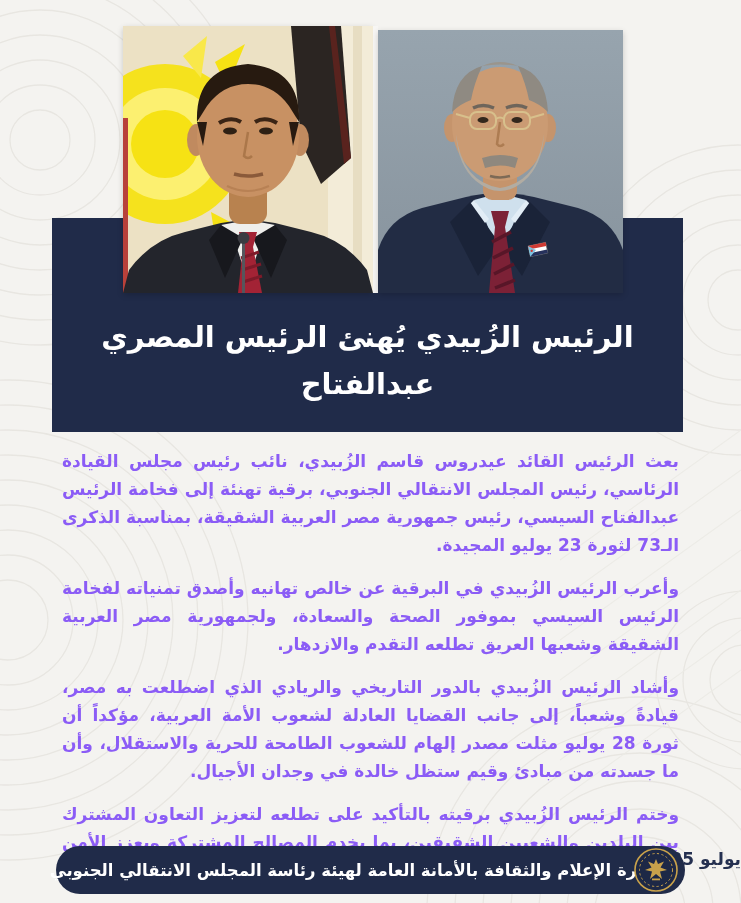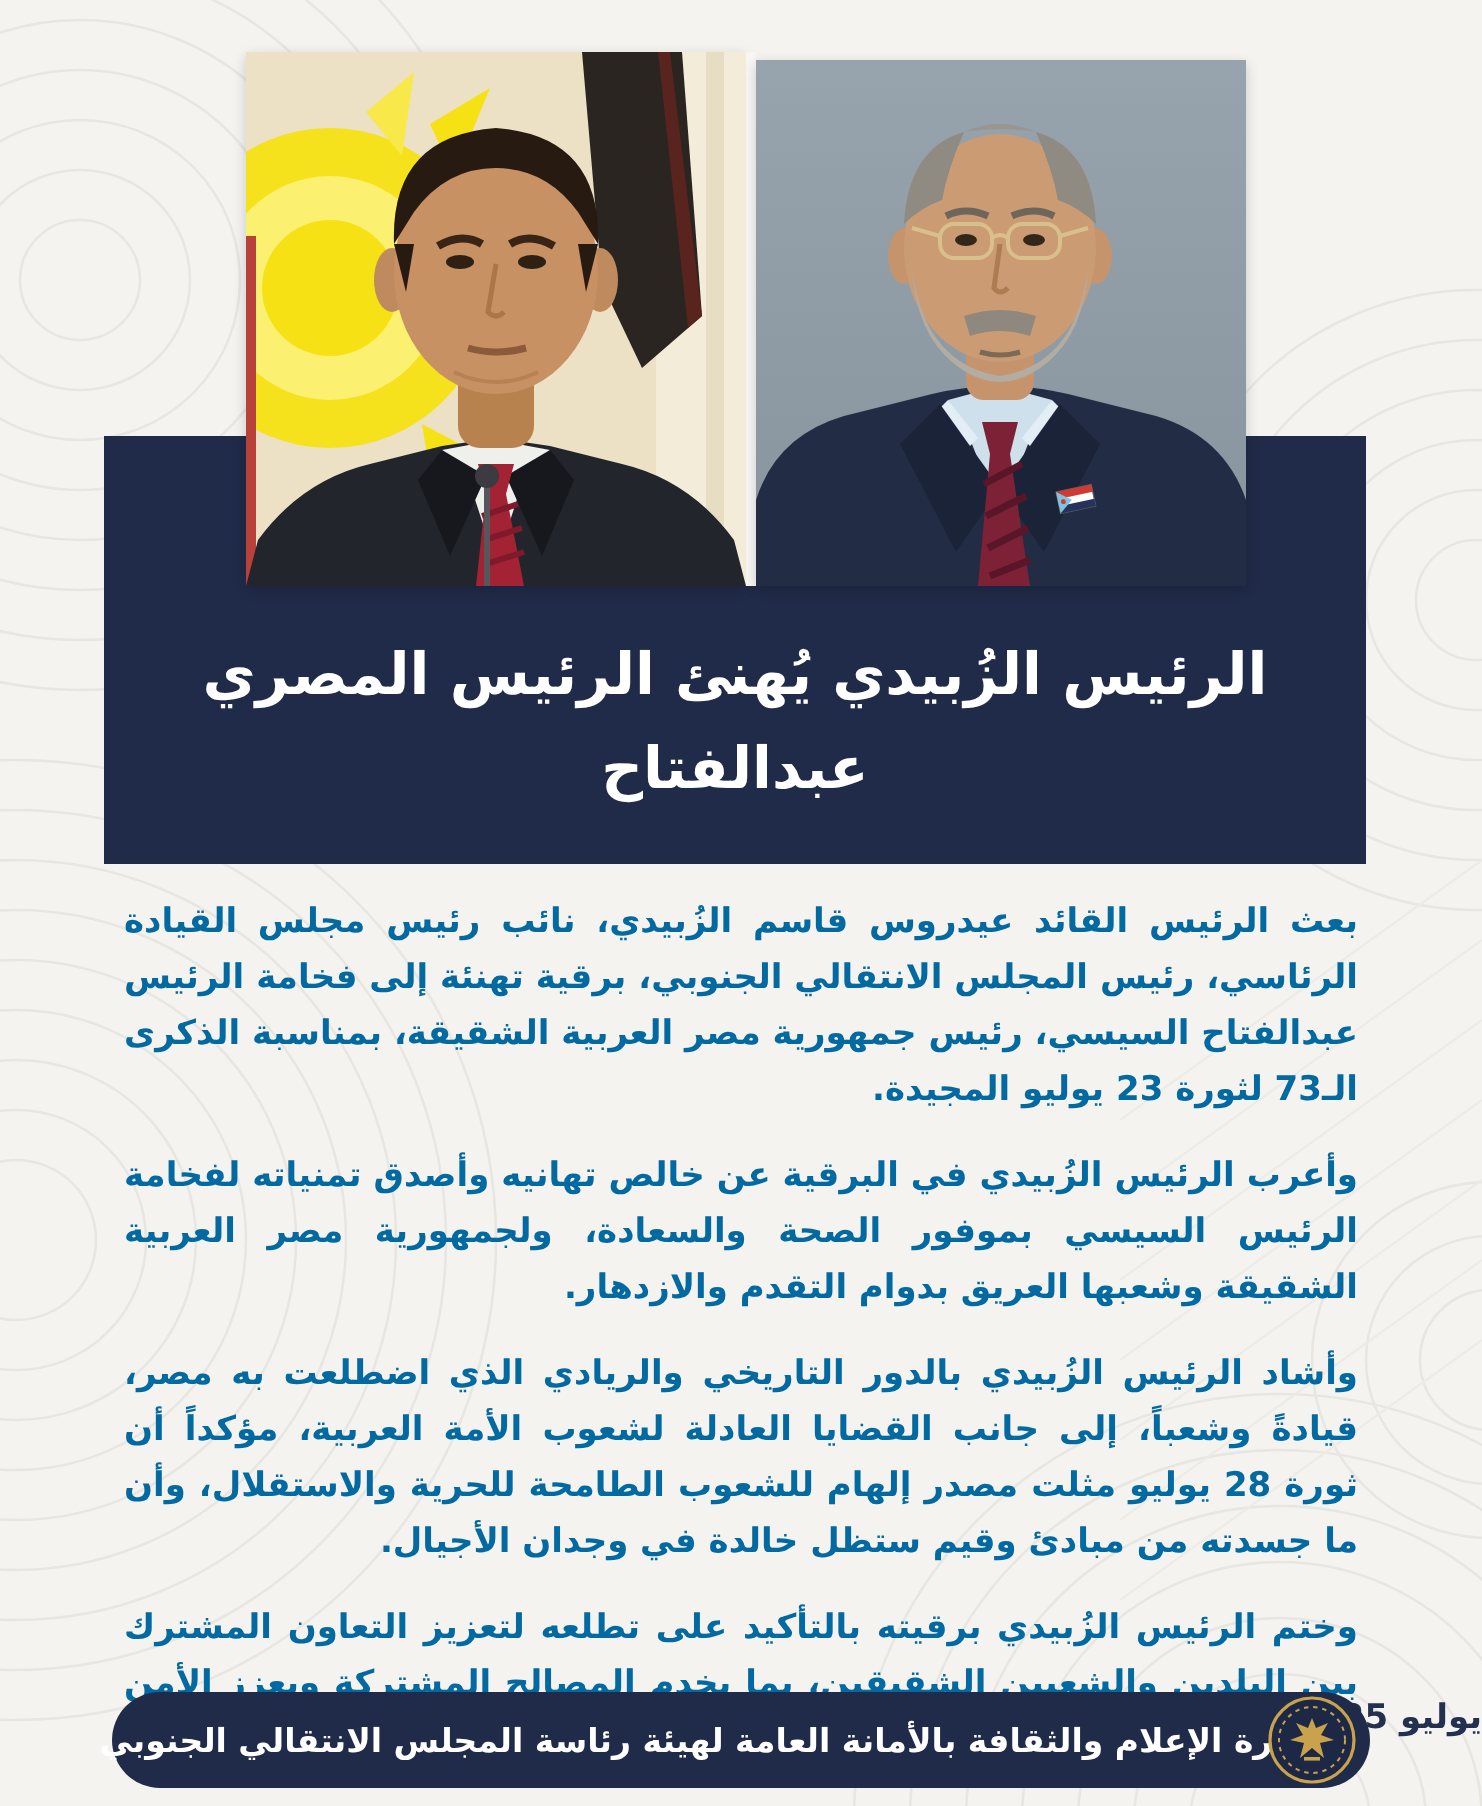--- a/index.html
+++ b/index.html
@@ -15,21 +15,21 @@
     color:#ffffff;font-weight:bold;font-size:29px;line-height:47px;direction:rtl;
   }
   .headline span{display:block;}
   .photo{position:absolute;box-shadow:0 2px 6px rgba(0,0,0,.18);}
   .photo svg{display:block;width:100%;height:100%;}
   .photo-left{left:123px;top:26px;width:250px;height:267px;}
   .photo-right{left:378px;top:30px;width:245px;height:263px;}
   .photo-divider{position:absolute;left:373px;top:26px;width:5px;height:267px;background:#f7f6f4;}
   .body-text{
     position:absolute;left:62px;top:447px;width:617px;direction:rtl;
-    color:#0369a1;font-size:17px;line-height:28px;font-weight:bold;
+    color:#8b5cf6;font-size:17px;line-height:28px;font-weight:bold;
     text-align:justify;text-align-last:right;
   }
   .body-text p{margin:0 0 15px 0;}
   .date-line{
     position:absolute;left:0;right:0;top:812px;text-align:right;direction:rtl;
     color:#243050;font-size:17px;font-weight:bold;line-height:28px;margin-top:33px;
   }
   .footer-bar{
     position:absolute;left:56px;top:846px;width:629px;height:48px;
     background:#202b49;border-radius:24px;direction:rtl;
@@ -188,21 +188,21 @@
       <path d="M95,78 Q105,73 116,78" stroke="#6e655b" stroke-width="3.5" fill="none"></path>
       <path d="M128,78 Q139,73 149,78" stroke="#6e655b" stroke-width="3.5" fill="none"></path>
       <ellipse cx="105" cy="90" rx="5.5" ry="3" fill="#33271c"></ellipse>
       <ellipse cx="139" cy="90" rx="5.5" ry="3" fill="#33271c"></ellipse>
       <path d="M122,92 L119,114 Q122,118 126,114" stroke="#ad7c52" stroke-width="2.5" fill="none"></path>
     </svg>
   </div>
 
   <div class="body-text" dir="rtl">
     <p>بعث الرئيس القائد عيدروس قاسم الزُبيدي، نائب رئيس مجلس القيادة الرئاسي، رئيس المجلس الانتقالي الجنوبي، برقية تهنئة إلى فخامة الرئيس عبدالفتاح السيسي، رئيس جمهورية مصر العربية الشقيقة، بمناسبة الذكرى الـ73 لثورة 23 يوليو المجيدة.</p>
-    <p>وأعرب الرئيس الزُبيدي في البرقية عن خالص تهانيه وأصدق تمنياته لفخامة الرئيس السيسي بموفور الصحة والسعادة، ولجمهورية مصر العربية الشقيقة وشعبها العريق بدوام التقدم والازدهار.</p>
+    <p>وأعرب الرئيس الزُبيدي في البرقية عن خالص تهانيه وأصدق تمنياته لفخامة الرئيس السيسي بموفور الصحة والسعادة، ولجمهورية مصر العربية الشقيقة وشعبها العريق تطلعه التقدم والازدهار.</p>
     <p>وأشاد الرئيس الزُبيدي بالدور التاريخي والريادي الذي اضطلعت به مصر، قيادةً وشعباً، إلى جانب القضايا العادلة لشعوب الأمة العربية، مؤكداً أن ثورة 28 يوليو مثلت مصدر إلهام للشعوب الطامحة للحرية والاستقلال، وأن ما جسدته من مبادئ وقيم ستظل خالدة في وجدان الأجيال.</p>
     <p>وختم الرئيس الزُبيدي برقيته بالتأكيد على تطلعه لتعزيز التعاون المشترك بين البلدين والشعبين الشقيقين، بما يخدم المصالح المشتركة ويعزز الأمن والاستقرار في المنطقة.</p>
   </div>
 
   <div class="date-line">يوليو 2025م</div>
 
   <div class="footer-bar">
     <span class="footer-text">دائرة الإعلام والثقافة بالأمانة العامة لهيئة رئاسة المجلس الانتقالي الجنوبي</span>
     <span class="emblem">
       <svg viewBox="0 0 44 44" aria-hidden="true">

